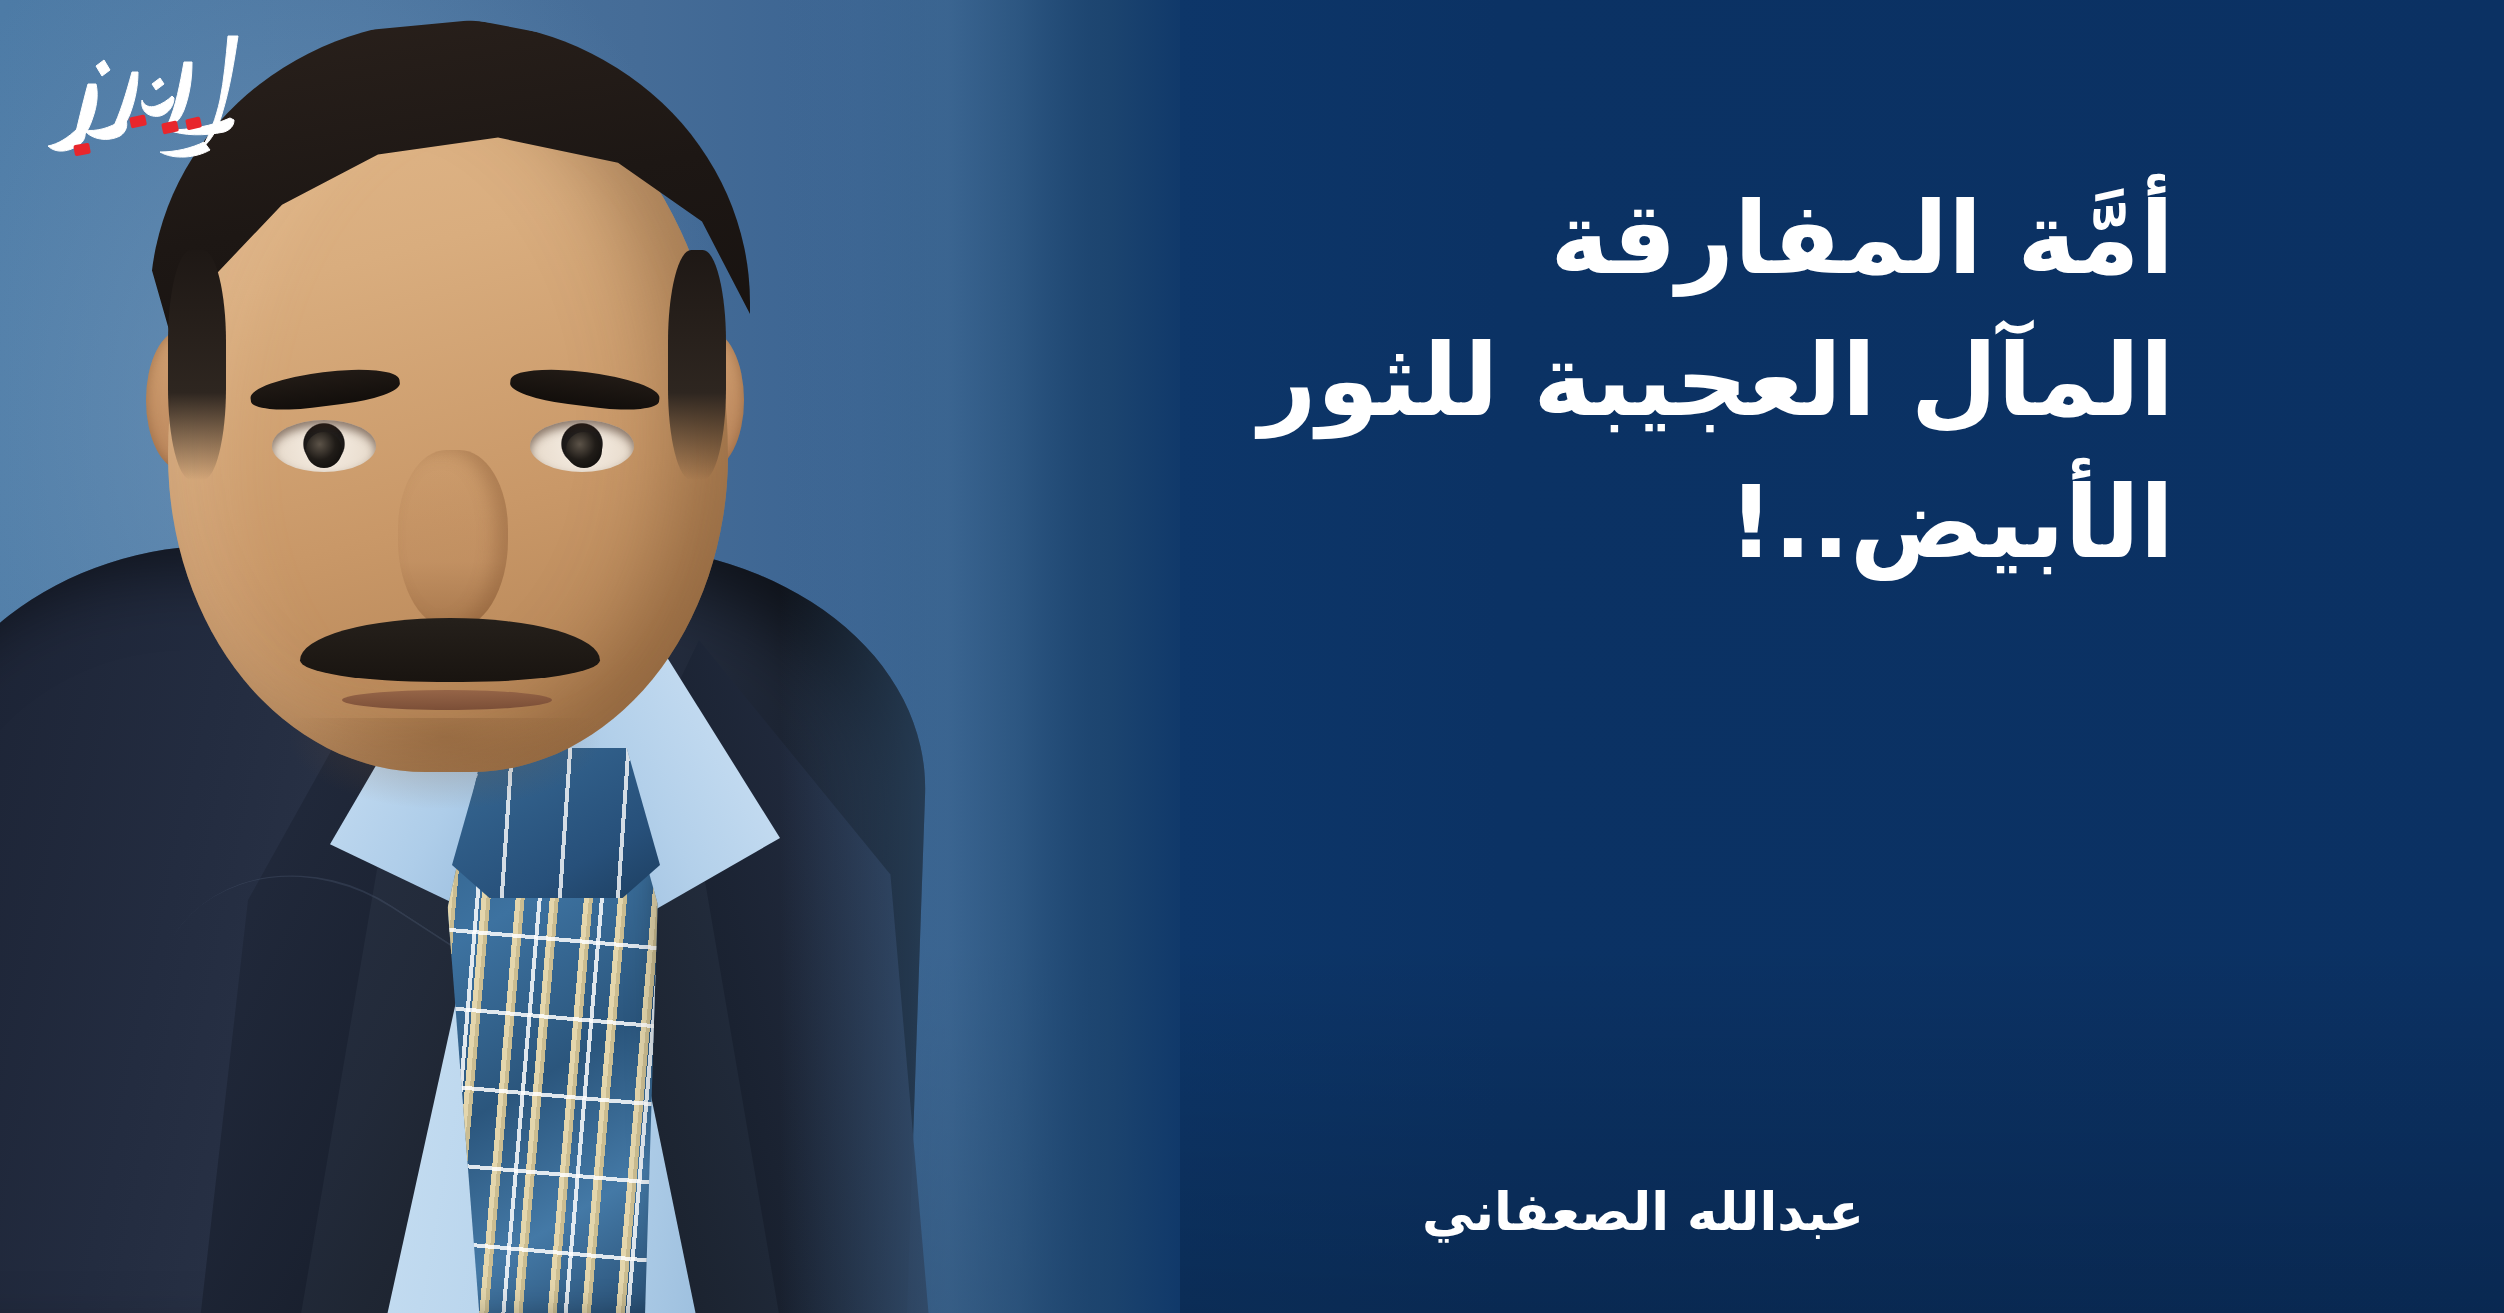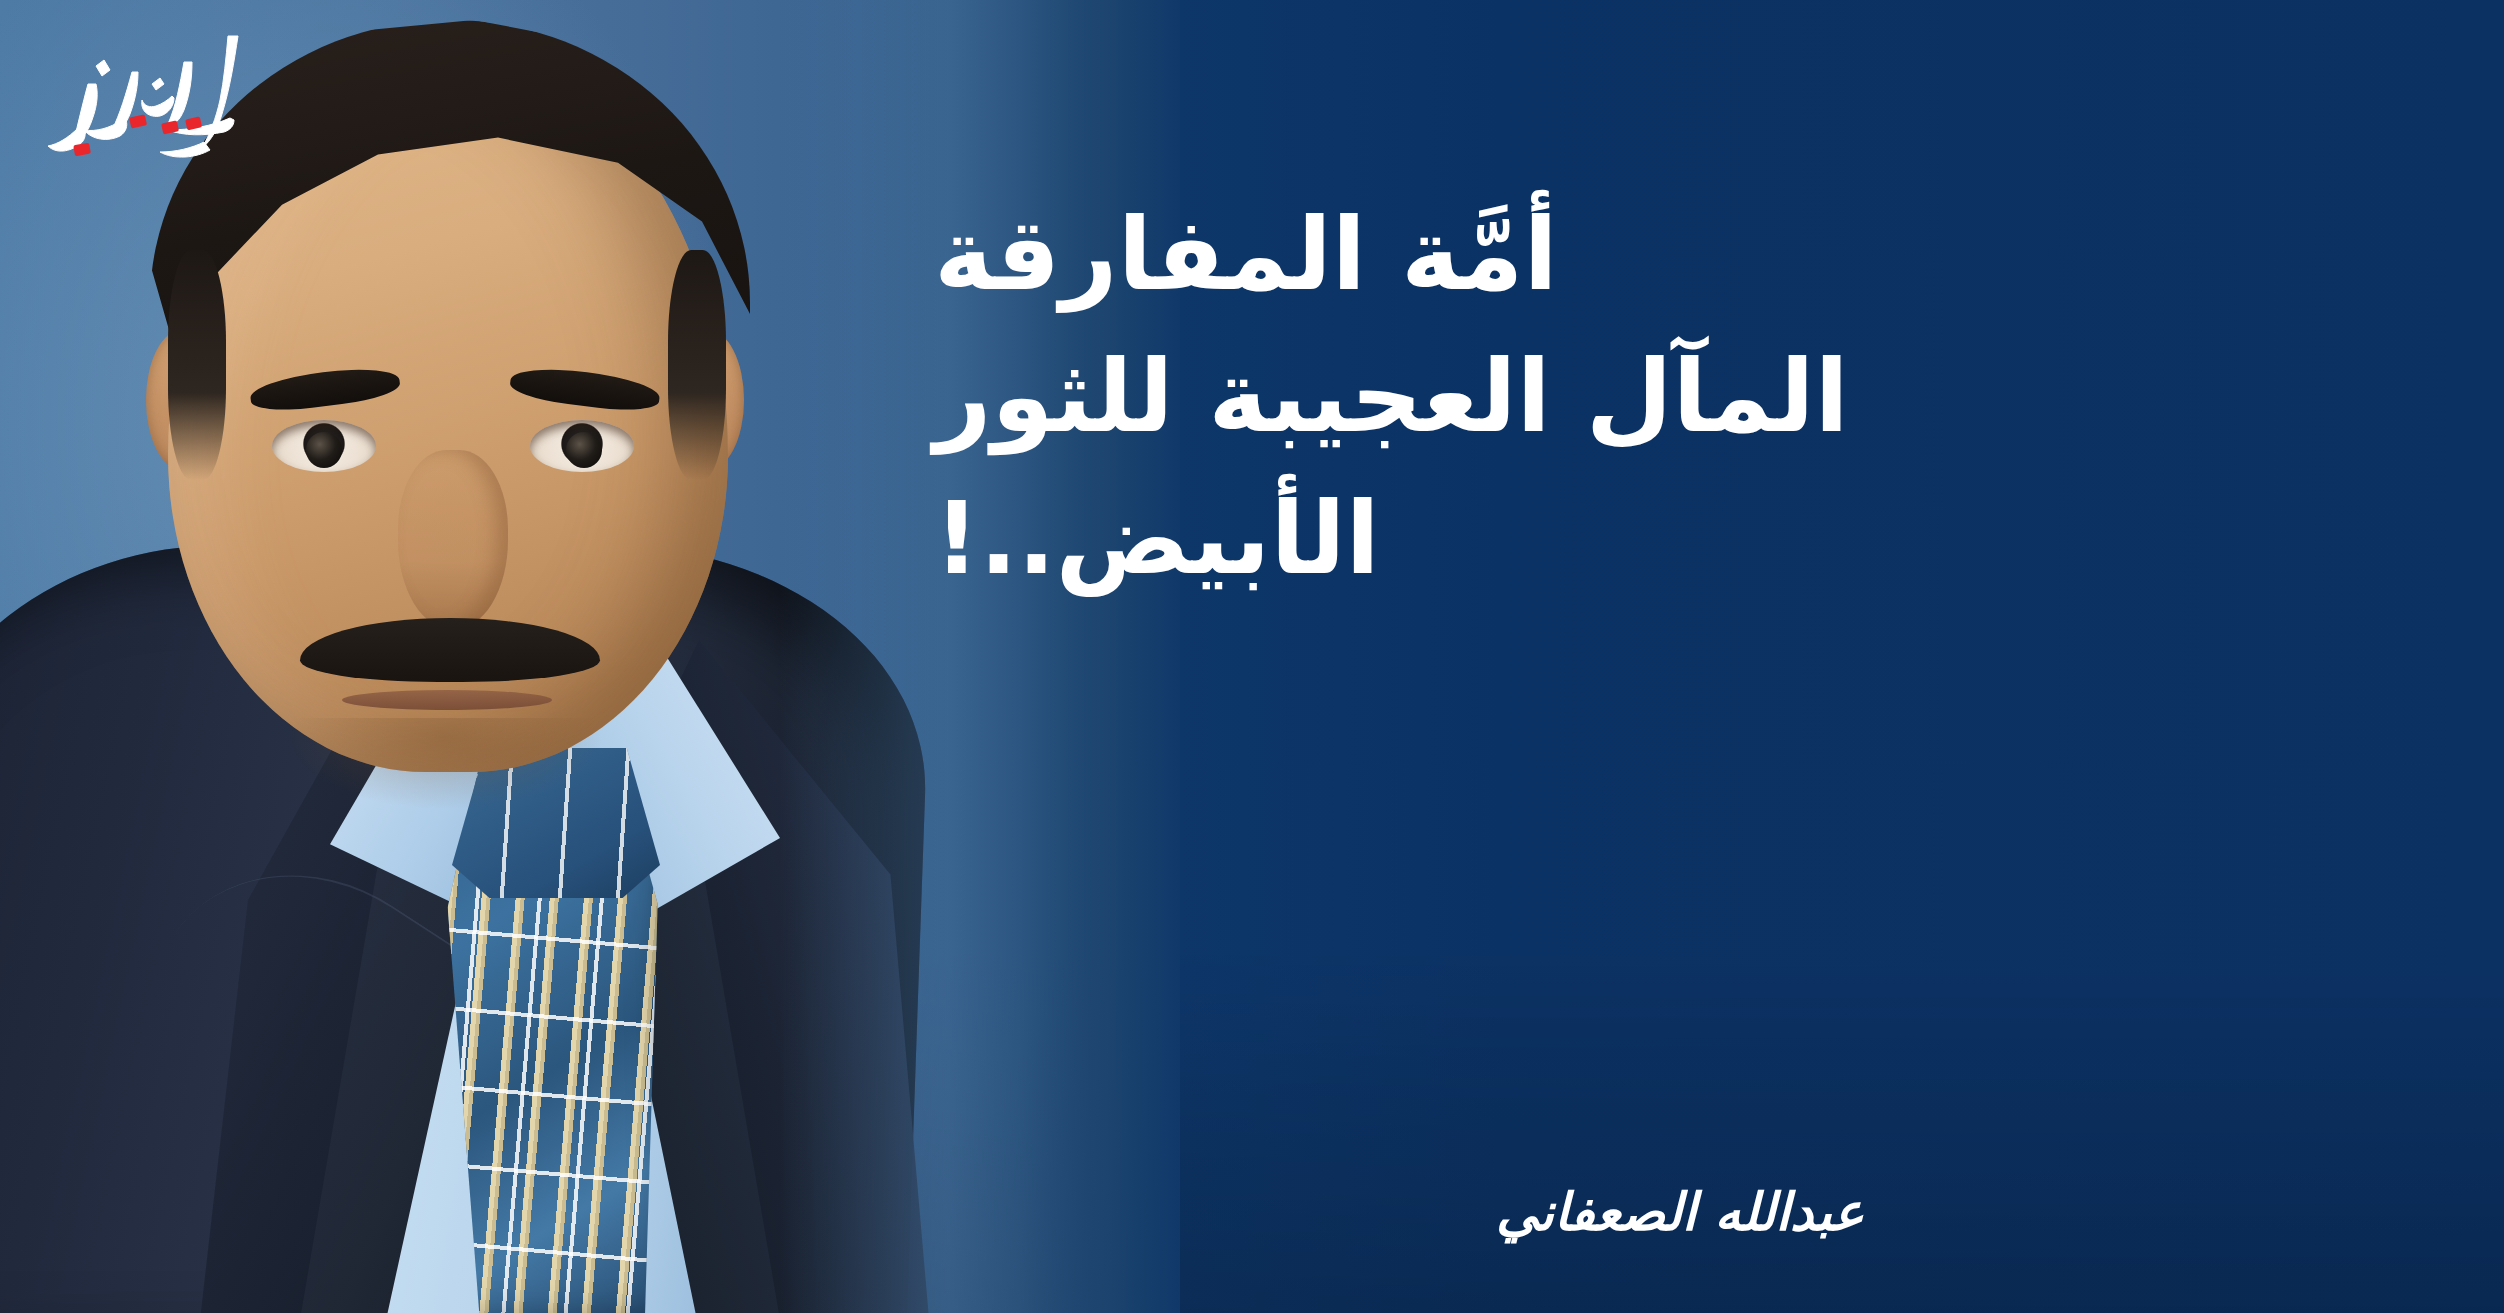--- a/index.html
+++ b/index.html
@@ -319,23 +319,23 @@
     top: 22px;
     width: 230px;
     height: 140px;
   }
   .logo svg { width: 100%; height: 100%; display: block; }
 
   
   .headline {
     position: absolute;
     right: 330px;
-    top: 184px;
+    top: 168px;
     width: 1240px;
-    text-align: left;
+    text-align: right;
     direction: rtl;
   }
   .headline-line {
     color: #ffffff;
     font-size: 100px;
     font-weight: bold;
     line-height: 1.42;
     letter-spacing: -1px;
     white-space: nowrap;
     text-rendering: optimizeLegibility;
@@ -345,21 +345,20 @@
   .byline {
     position: absolute;
     right: 640px;
     top: 1182px;
     color: #ffffff;
     font-size: 52px;
     font-weight: bold;
     direction: rtl;
     white-space: nowrap;
     letter-spacing: 0px;
-    font-style: italic;
   }
 </style>
 </head>
 <body>
 
 <div class="banner">
 
   <div class="bg-gradient"></div>
   <div class="bg-vignette"></div>
 

